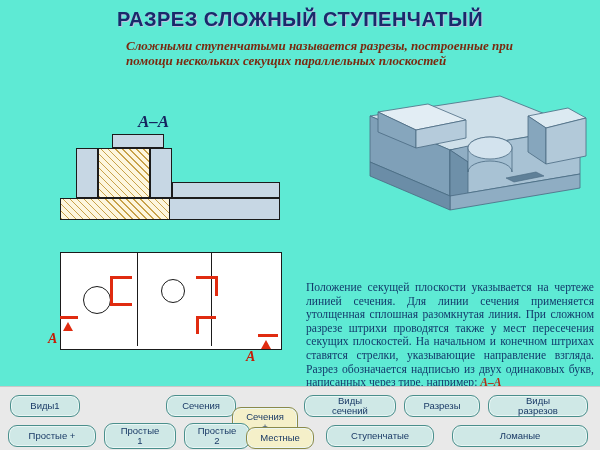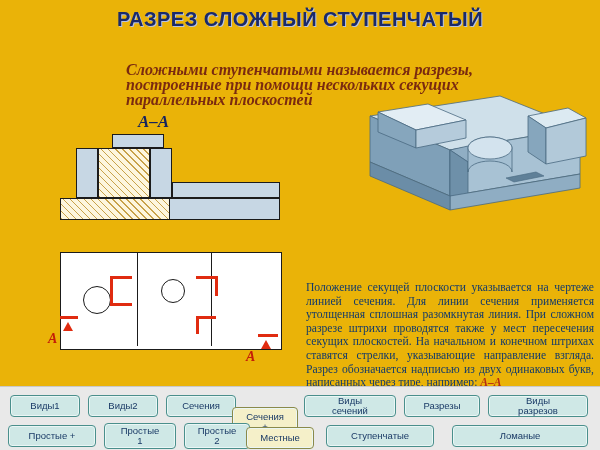--- a/index.html
+++ b/index.html
@@ -4,43 +4,42 @@
 <style>
   html,body{margin:0;padding:0;}
   body{
     width:600px;height:450px;overflow:hidden;
     background:#f2f2f2;
     font-family:"Liberation Serif", serif;
     position:relative;
   }
   .page{
     position:absolute;left:0;top:0;width:600px;height:444px;
-    background:#eab308;
+    background:#5eead4;
   }
   
   .title{
     position:absolute;left:0;top:8px;width:600px;
     text-align:center;
     font-family:"Liberation Sans", sans-serif;
     font-weight:bold;
     font-size:20px;
     letter-spacing:0.5px;
     color:#1a2a6b;
     text-shadow:1px 1px 0 #b9c4e0;
   }
   
   .intro{
     position:absolute;left:126px;top:38px;width:420px;
     font-family:"Liberation Serif", serif;
     font-style:italic;
     font-weight:bold;
-    font-size:16px;
+    font-size:13px;
     line-height:15px;
     color:#7a2a10;
-    margin-top:24px;
   }
   
   .para{
     position:absolute;left:306px;top:233px;width:288px;
     font-family:"Liberation Serif", serif;
     font-size:11.6px;
     line-height:13.6px;
     color:#123a6b;
     text-align:justify;
     margin-top:48px;
@@ -97,21 +96,21 @@
   
   .btnbar{
     position:absolute;left:0;top:386px;width:600px;height:64px;
     background:#e9e9e9;
     border-top:1px solid #c9c9c9;
   }
   .btn{
     position:absolute;
     background:#cfe8e6;
     border:1px solid #4a8f8c;
-    border-radius:4px;
+    border-radius:9px;
     font-family:"Liberation Sans", sans-serif;
     font-size:9.5px;
     color:#1a3a66;
     display:flex;align-items:center;justify-content:center;
     text-align:center;
     line-height:10px;
     box-shadow:inset 0 0 0 1px #eaf6f5;
     cursor:pointer;
     padding:0 18px;
     box-sizing:border-box;
@@ -210,21 +209,20 @@
     <polygon points="70,76 150,110 150,124 70,90" fill="#6b8da7" stroke="#4a6a82" stroke-width="0.8"></polygon>
 
     <polygon points="206,92 236,86 244,90 214,96" fill="#5f8098" stroke="#4a6a82" stroke-width="0.6"></polygon>
   </svg>
 
   <div class="para"><span>Положение секущей плоскости указывается на чертеже линией сечения. Для линии сечения применяется утолщенная сплошная разомкнутая линия. При сложном разрезе штрихи проводятся также у мест пересечения секущих плоскостей. На начальном и конечном штрихах ставятся стрелки, указывающие направление взгляда. Разрез обозначается надписью из двух одинаковых букв, написанных через тире, например: </span><span class="aa">А–А</span></div>
 
   <div class="btnbar">
 
     <div class="btn" style="left:10px;top:8px;width:70px;height:22px;">Виды1</div>
-    <div class="btn" style="left:88px;top:8px;width:70px;height:22px;">Виды2</div>
     <div class="btn" style="left:166px;top:8px;width:70px;height:22px;">Сечения</div>
     <div class="btn active" style="left:232px;top:20px;width:66px;height:30px;">Сечения +</div>
     <div class="btn" style="left:404px;top:8px;width:76px;height:22px;">Разрезы</div>
     <div class="btn" style="left:304px;top:8px;width:92px;height:22px;">Виды сечений</div>
     <div class="btn" style="left:488px;top:8px;width:100px;height:22px;">Виды разрезов</div>
 
     <div class="btn row2" style="left:8px;top:38px;width:88px;height:22px;">Простые +</div>
     <div class="btn row2" style="left:104px;top:36px;width:72px;height:26px;">Простые 1</div>
     <div class="btn row2" style="left:184px;top:36px;width:66px;height:26px;">Простые 2</div>
     <div class="btn active" style="left:246px;top:40px;width:68px;height:22px;">Местные</div>

